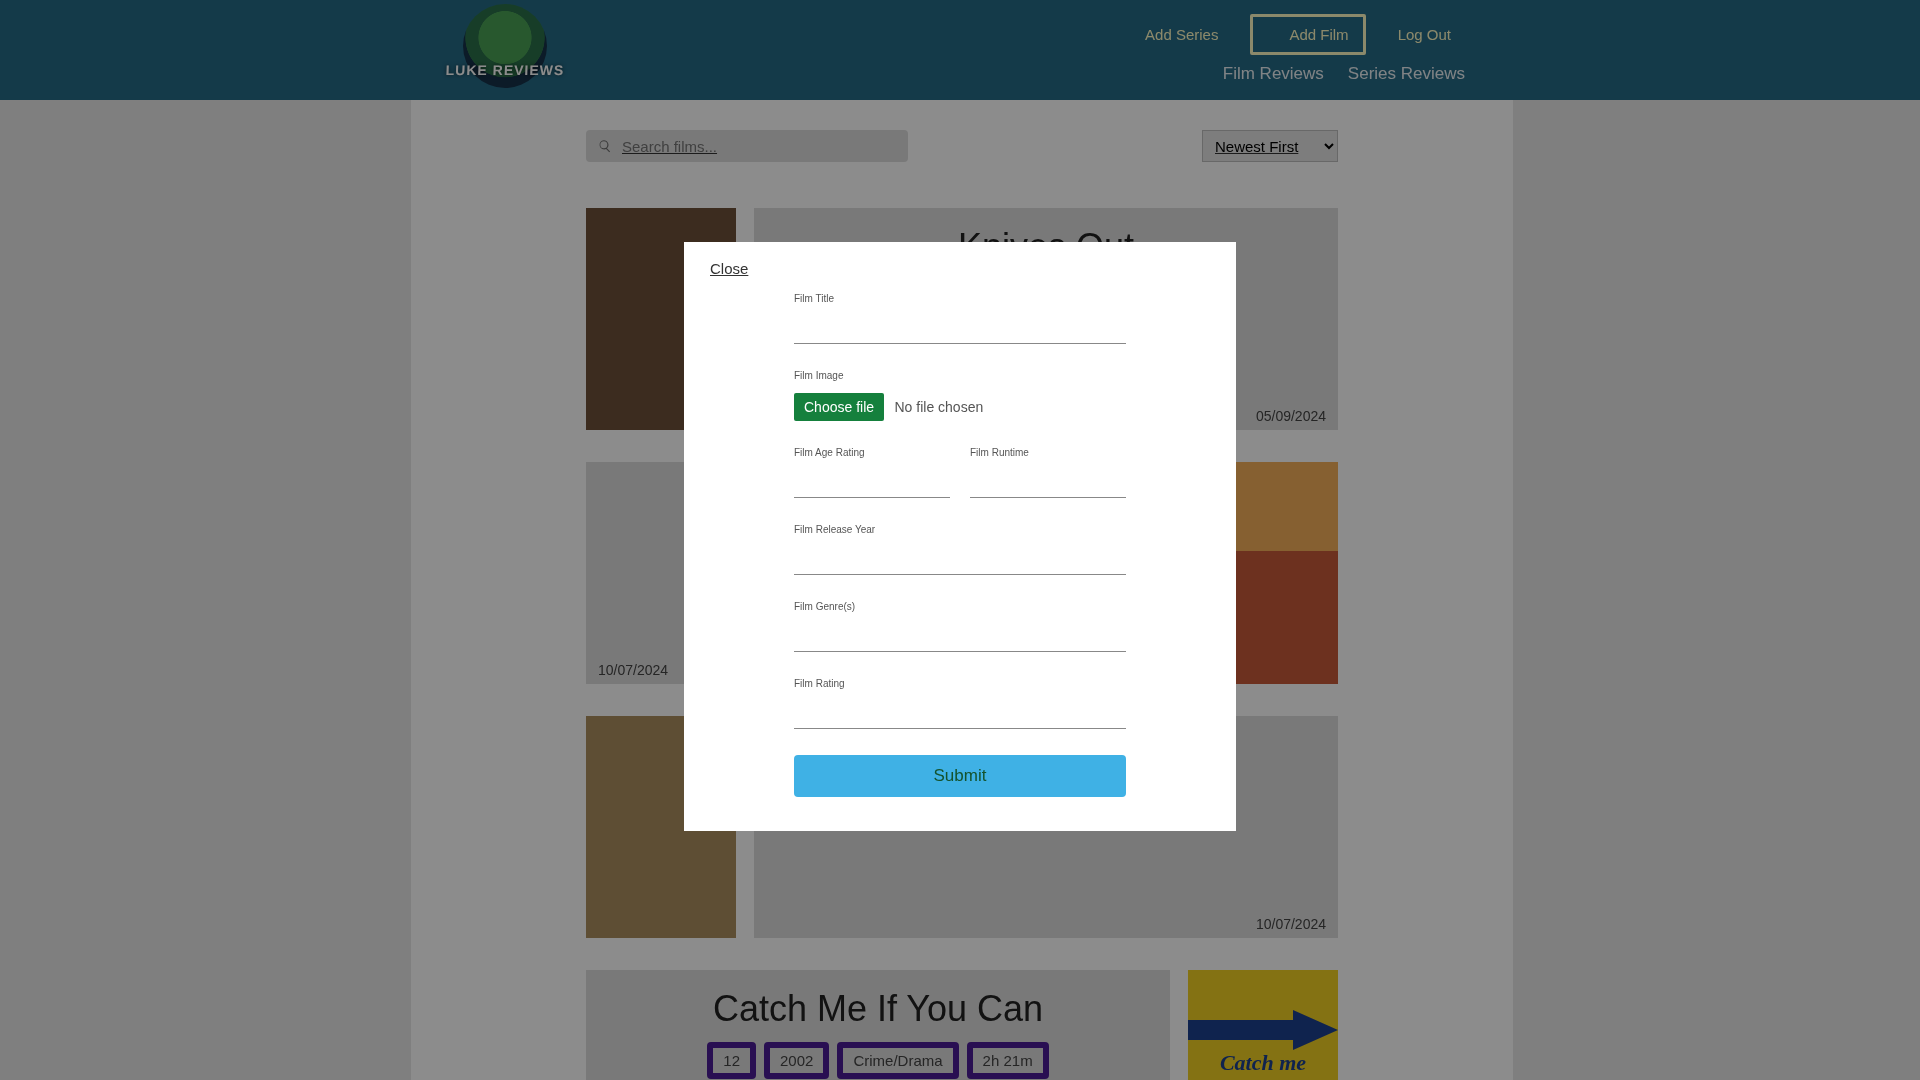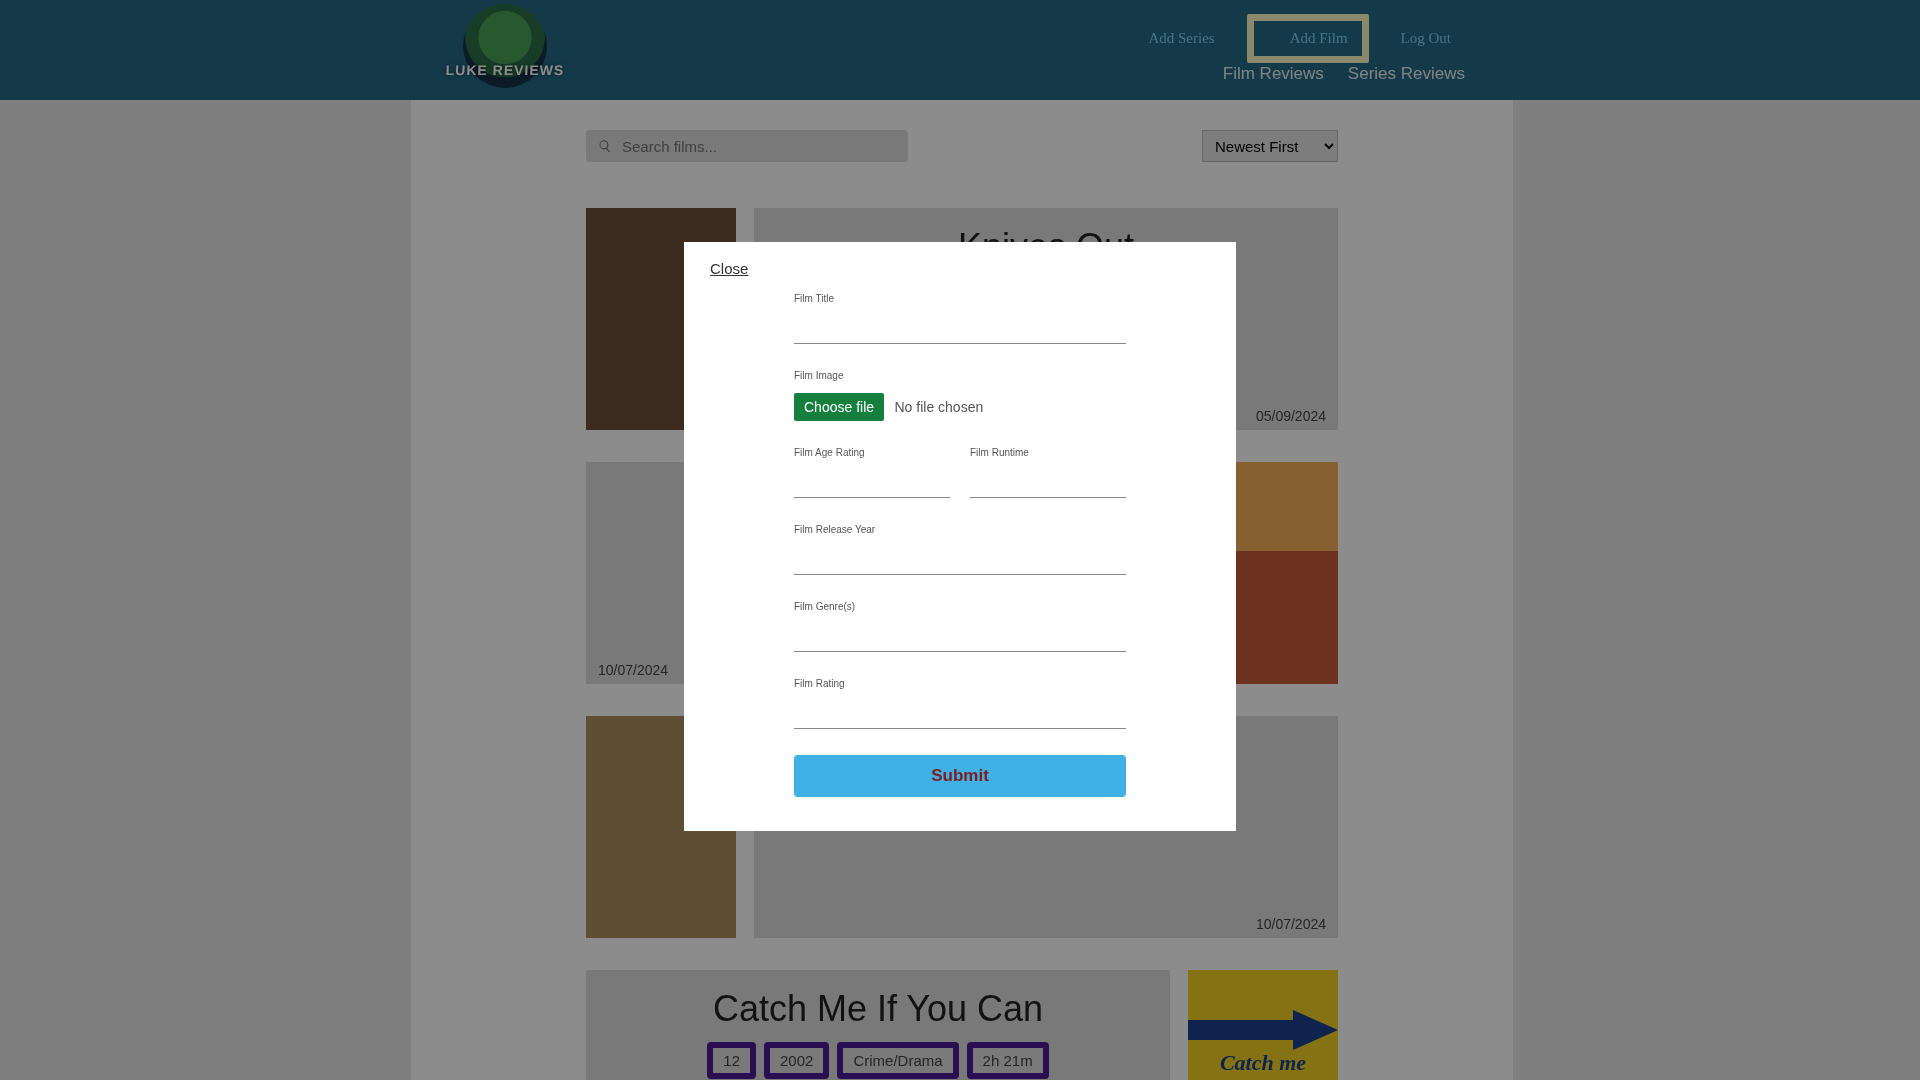--- a/index.html
+++ b/index.html
@@ -50,28 +50,27 @@
 
   .top-nav {
     position: absolute;
     right: 455px;
     top: 14px;
     display: flex;
     gap: 18px;
     align-items: center;
   }
   .top-nav a {
-    color: #7dd3fc;
+    color: #fef9c3;
     text-decoration: none;
     font-size: 15px;
     padding: 9px 14px;
     border-radius: 2px;
-    font-family: Liberation Serif, serif;
-  }
-  .top-nav a.outlined { border: 7px solid #fef9c3; padding-left: 36px; }
+  }
+  .top-nav a.outlined { border: 3px solid #fef9c3; padding-left: 36px; }
 
   .sub-nav {
     position: absolute;
     right: 455px;
     top: 64px;
     display: flex;
     gap: 24px;
     justify-content: center;
   }
   .sub-nav a {
@@ -87,20 +86,21 @@
     top: 100px;
     width: 1102px;
     height: 980px;
     background: #fff;
   }
   .filters {
     display: flex;
     justify-content: space-between;
     align-items: flex-start;
     padding: 30px 175px 0 175px;
+    text-decoration: underline;
   }
   .search-box {
     background: #dcdcdc;
     width: 322px;
     height: 32px;
     display: flex;
     align-items: center;
     border-radius: 4px;
     padding: 0 12px;
     gap: 10px;
@@ -283,23 +283,23 @@
   }
   .no-file {
     font-size: 14px;
     color: #555;
     margin-left: 6px;
   }
   .submit-btn {
     width: 100%;
     height: 42px;
     background: #3fb1e5;
-    color: #7f1d1d;
+    color: #14532d;
     font-size: 17px;
-    font-weight: 700;
+    font-weight: 400;
     border: none;
     border-radius: 4px;
     cursor: pointer;
   }
 </style>
 </head>
 <body>
 
 <div class="header">
   <div class="logo-wrap">

